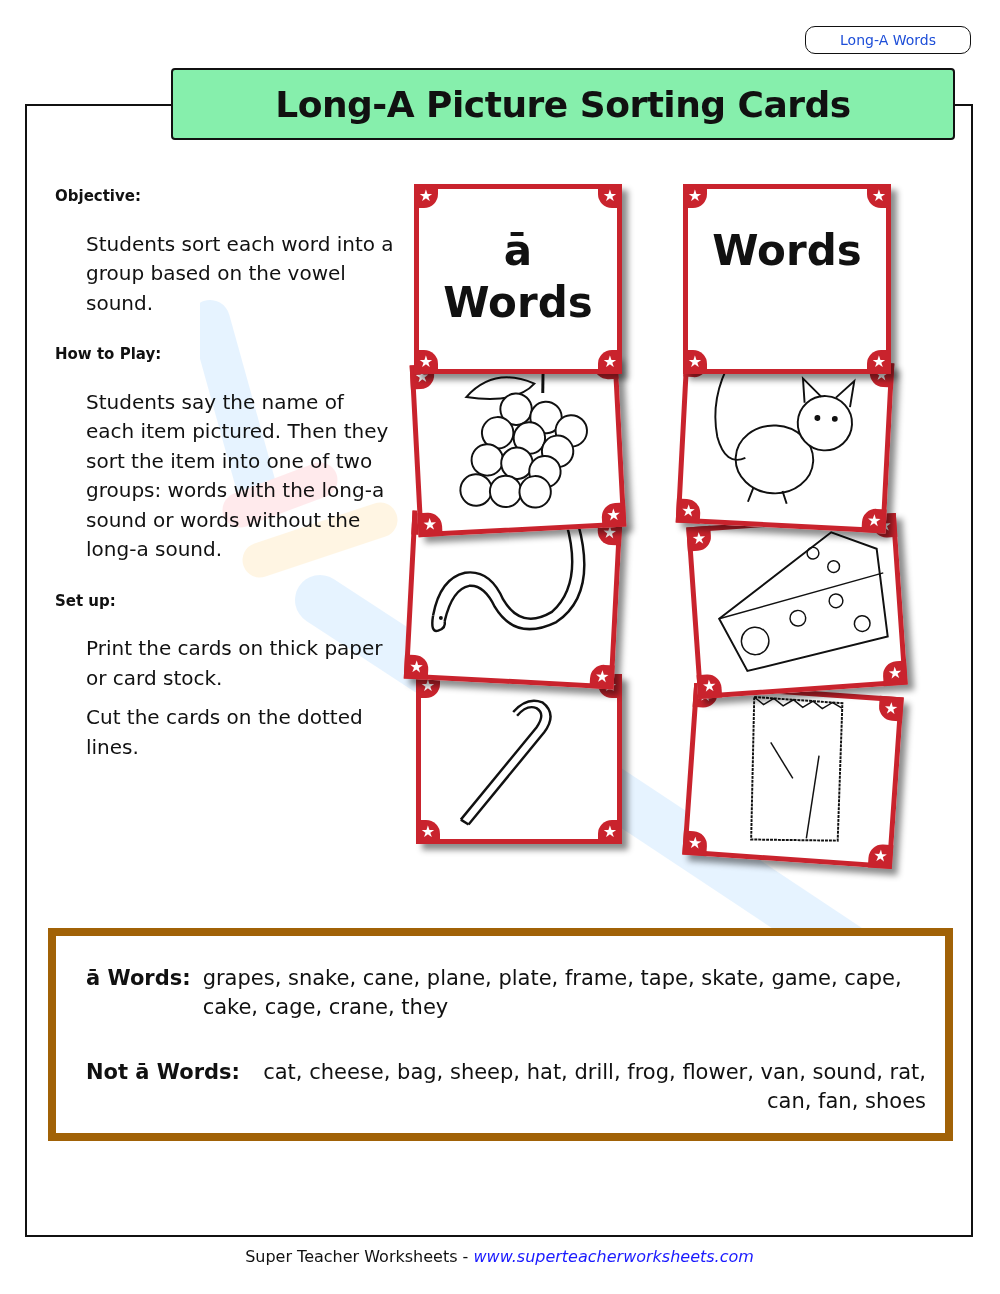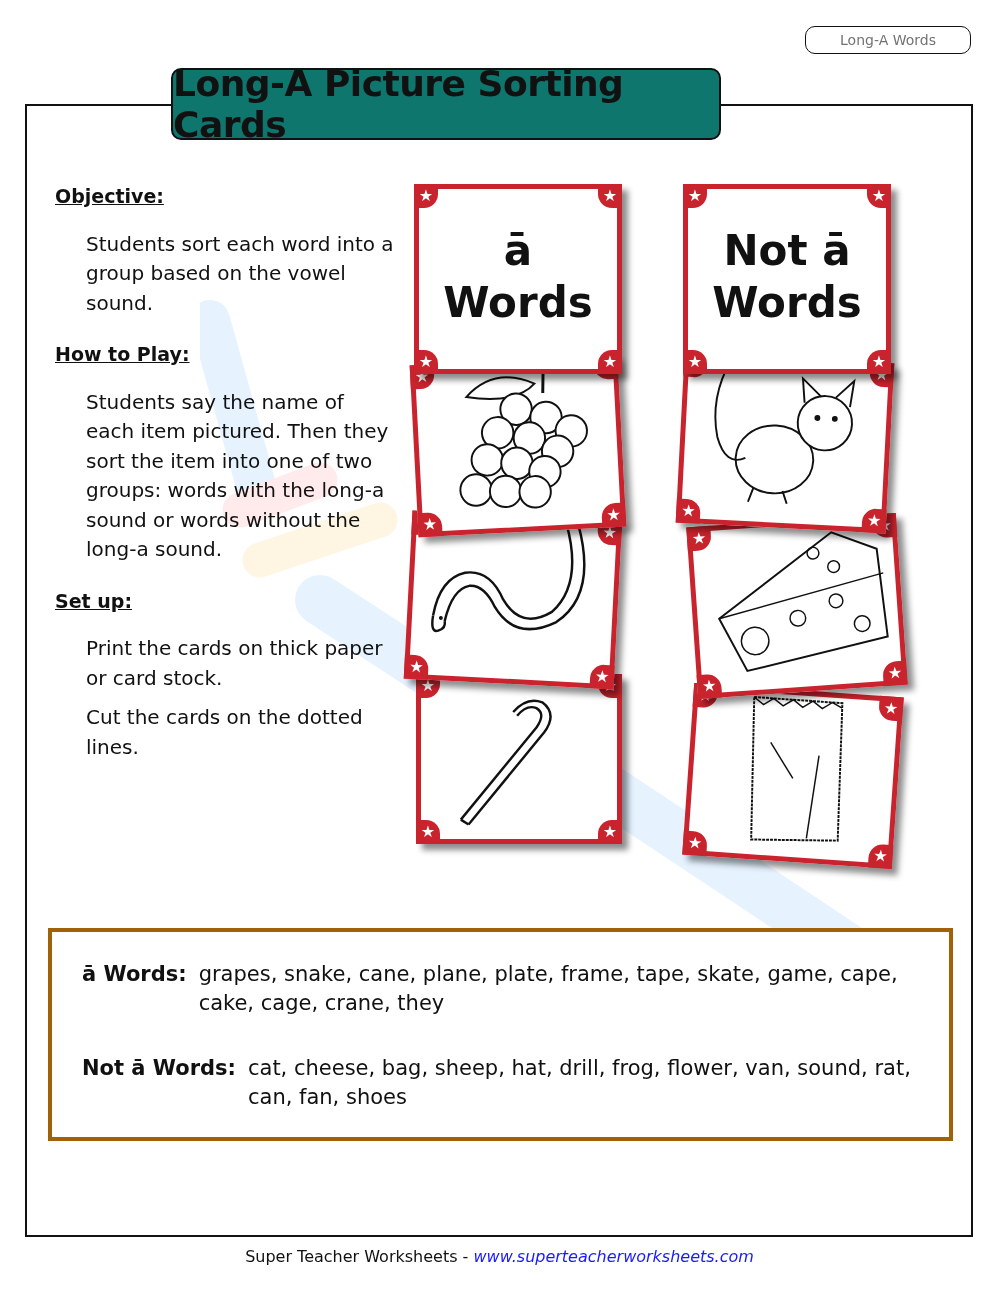--- a/index.html
+++ b/index.html
@@ -2,55 +2,55 @@
 <html><head>
 <meta charset="utf-8">
 <style>
   html, body { margin:0; padding:0; background:#ffffff; }
   body { width:1000px; height:1294px; position:relative; overflow:hidden;
          font-family:"DejaVu Sans", "Liberation Sans", sans-serif; color:#111; }
 
   .topic-tag { position:absolute; left:805px; top:26px; width:166px; height:28px;
     border:1.5px solid #111; border-radius:10px; box-sizing:border-box;
     display:flex; align-items:center; justify-content:center;
-    font-size:14px; color:#737373; background:#fff; }
+    font-size:14px; color:#1d4ed8; background:#fff; }
 
   .page-frame { position:absolute; left:25px; top:104px; width:948px; height:1133px;
     border:2px solid #111; box-sizing:border-box; }
 
-  .title-box { position:absolute; left:171px; top:68px; width:550px; height:72px;
-    border:2px solid #111; border-radius:10px; background:#0f766e; box-sizing:border-box;
+  .title-box { position:absolute; left:171px; top:68px; width:784px; height:72px;
+    border:2px solid #111; border-radius:4px; background:#86efac; box-sizing:border-box;
     display:flex; align-items:center; justify-content:center; z-index:3; }
   .title-text { font-weight:bold; font-size:36px; letter-spacing:-0.5px; color:#111; }
 
   .instructions { position:absolute; left:55px; top:182px; width:340px; font-size:20px; line-height:29.5px; z-index:2; }
   .section { margin-bottom:22px; }
-  .section-heading { font-weight:bold; font-size:19px; margin-bottom:0;text-decoration:underline; }
+  .section-heading { font-weight:bold; font-size:15px; margin-bottom:0; }
   .section-body { padding-left:31px; margin-top:18px; }
   .section-body p { margin:0 0 10px 0; }
 
   .cards { position:absolute; left:400px; top:180px; width:530px; height:700px; z-index:1; }
   .card { position:absolute; background:#fff; border:5px solid #c9232d; box-sizing:border-box;
     box-shadow:6px 6px 6px rgba(0,0,0,0.45); }
   .star { position:absolute; width:24px; height:24px; background:#c9232d; color:#fff;
     font-size:16px; line-height:24px; text-align:center; }
   .star.tl { left:-5px; top:-5px; border-radius:0 0 14px 0; }
   .star.tr { right:-5px; top:-5px; border-radius:0 0 0 14px; }
   .star.bl { left:-5px; bottom:-5px; border-radius:0 14px 0 0; }
   .star.br { right:-5px; bottom:-5px; border-radius:14px 0 0 0; }
   .header-card-text { position:absolute; left:0; right:0; top:36px; text-align:center;
     font-weight:bold; font-size:42px; line-height:52px; color:#111; }
   .pic { position:absolute; left:0; top:0; width:100%; height:100%; }
 
   .word-box { position:absolute; left:48px; top:928px; width:905px; height:213px;
-    border:4px solid #a16207; box-sizing:border-box; background:#fff; }
+    border:8px solid #a16207; box-sizing:border-box; background:#fff; }
   .word-row { position:absolute; left:30px; font-size:21px; line-height:29px; display:flex; }
   .word-label { font-weight:bold; white-space:nowrap; margin-right:12px; }
   .row1 { top:28px; width:820px; }
-  .row2 { top:122px; width:840px; }
+  .row2 { top:122px; width:840px;text-align:right; }
 
   .footer { position:absolute; left:0; right:16px; top:1247px; text-align:center; font-size:16px; color:#111;padding-left:15px; }
   .footer-link { color:#1a1aff; font-style:italic; text-decoration:none; }
 
   .watermark { position:absolute; left:200px; top:300px; width:700px; height:700px; opacity:0.12; z-index:0; pointer-events:none; }
 </style>
 </head>
 <body>
 
 <svg class="watermark" viewBox="0 0 700 700">
@@ -196,21 +196,20 @@
       <path d="M70 130 L65 145 M100 132 L105 145" stroke="#111" stroke-width="2"></path>
     </svg>
     <span class="star tl">★</span>
     <span class="star tr">★</span>
     <span class="star bl">★</span>
     <span class="star br">★</span>
   </div>
 
   <div class="card" style="left:283px; top:4px; width:208px; height:190px;">
     <div class="header-card-text">
-      <div>Not ā</div>
       <div>Words</div>
     </div>
     <span class="star tl">★</span>
     <span class="star tr">★</span>
     <span class="star bl">★</span>
     <span class="star br">★</span>
   </div>
 </div>
 
 <div class="word-box">

